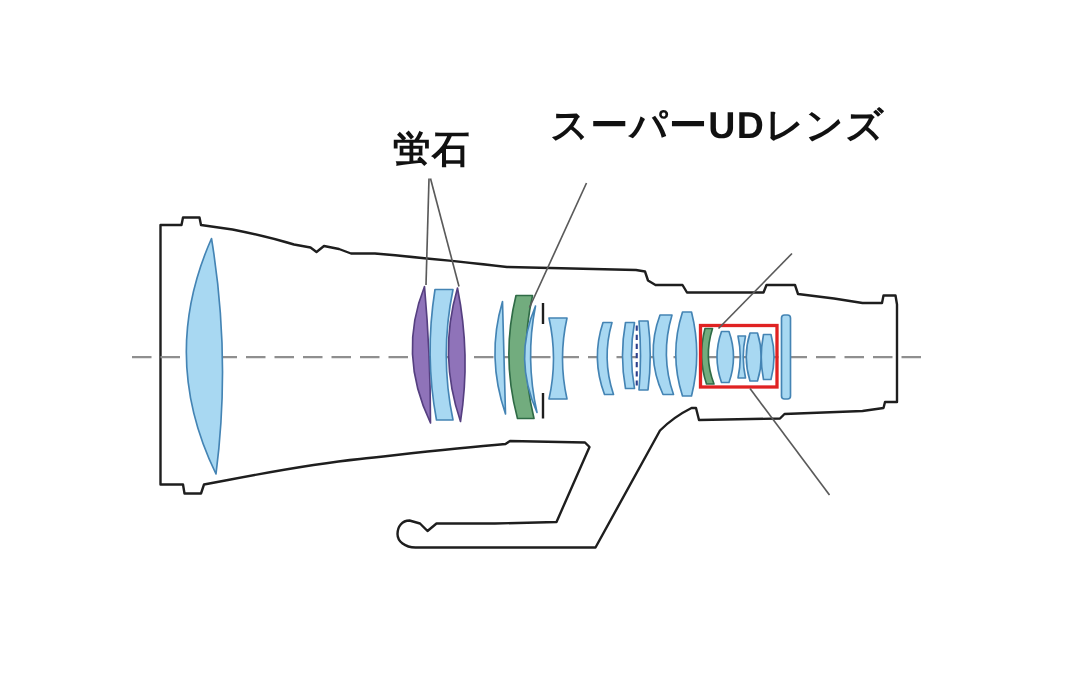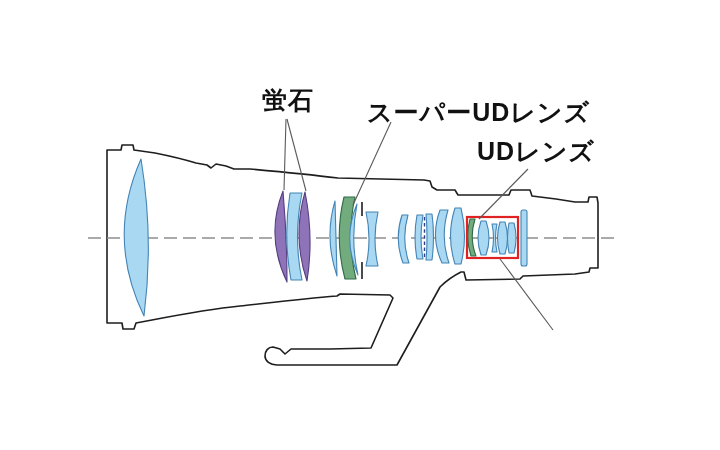--- a/index.html
+++ b/index.html
@@ -129,17 +129,16 @@
 
     <path class="leader" d="M286,119 L284,190"></path>
     <path class="leader" d="M287,119 L306,191"></path>
     <path class="leader" d="M391,122 L353,205"></path>
     <path class="leader" d="M528,169 L479,219"></path>
     <path class="leader" d="M500,259 L553,330"></path>
   </svg>
 
   <div class="diagram-label" style="left:262px;top:88px;">蛍石</div>
 
-  <div class="diagram-label" style="left:367px;top:100px;">スーパーUDレンズ</div>
+  <div class="diagram-label" style="left:367px;top:72px;">スーパーUDレンズ</div>
 
-  <div class="diagram-label" style="left:477px;top:139px;">UDレンズ</div>
 
 </div>
 
 </body></html>

